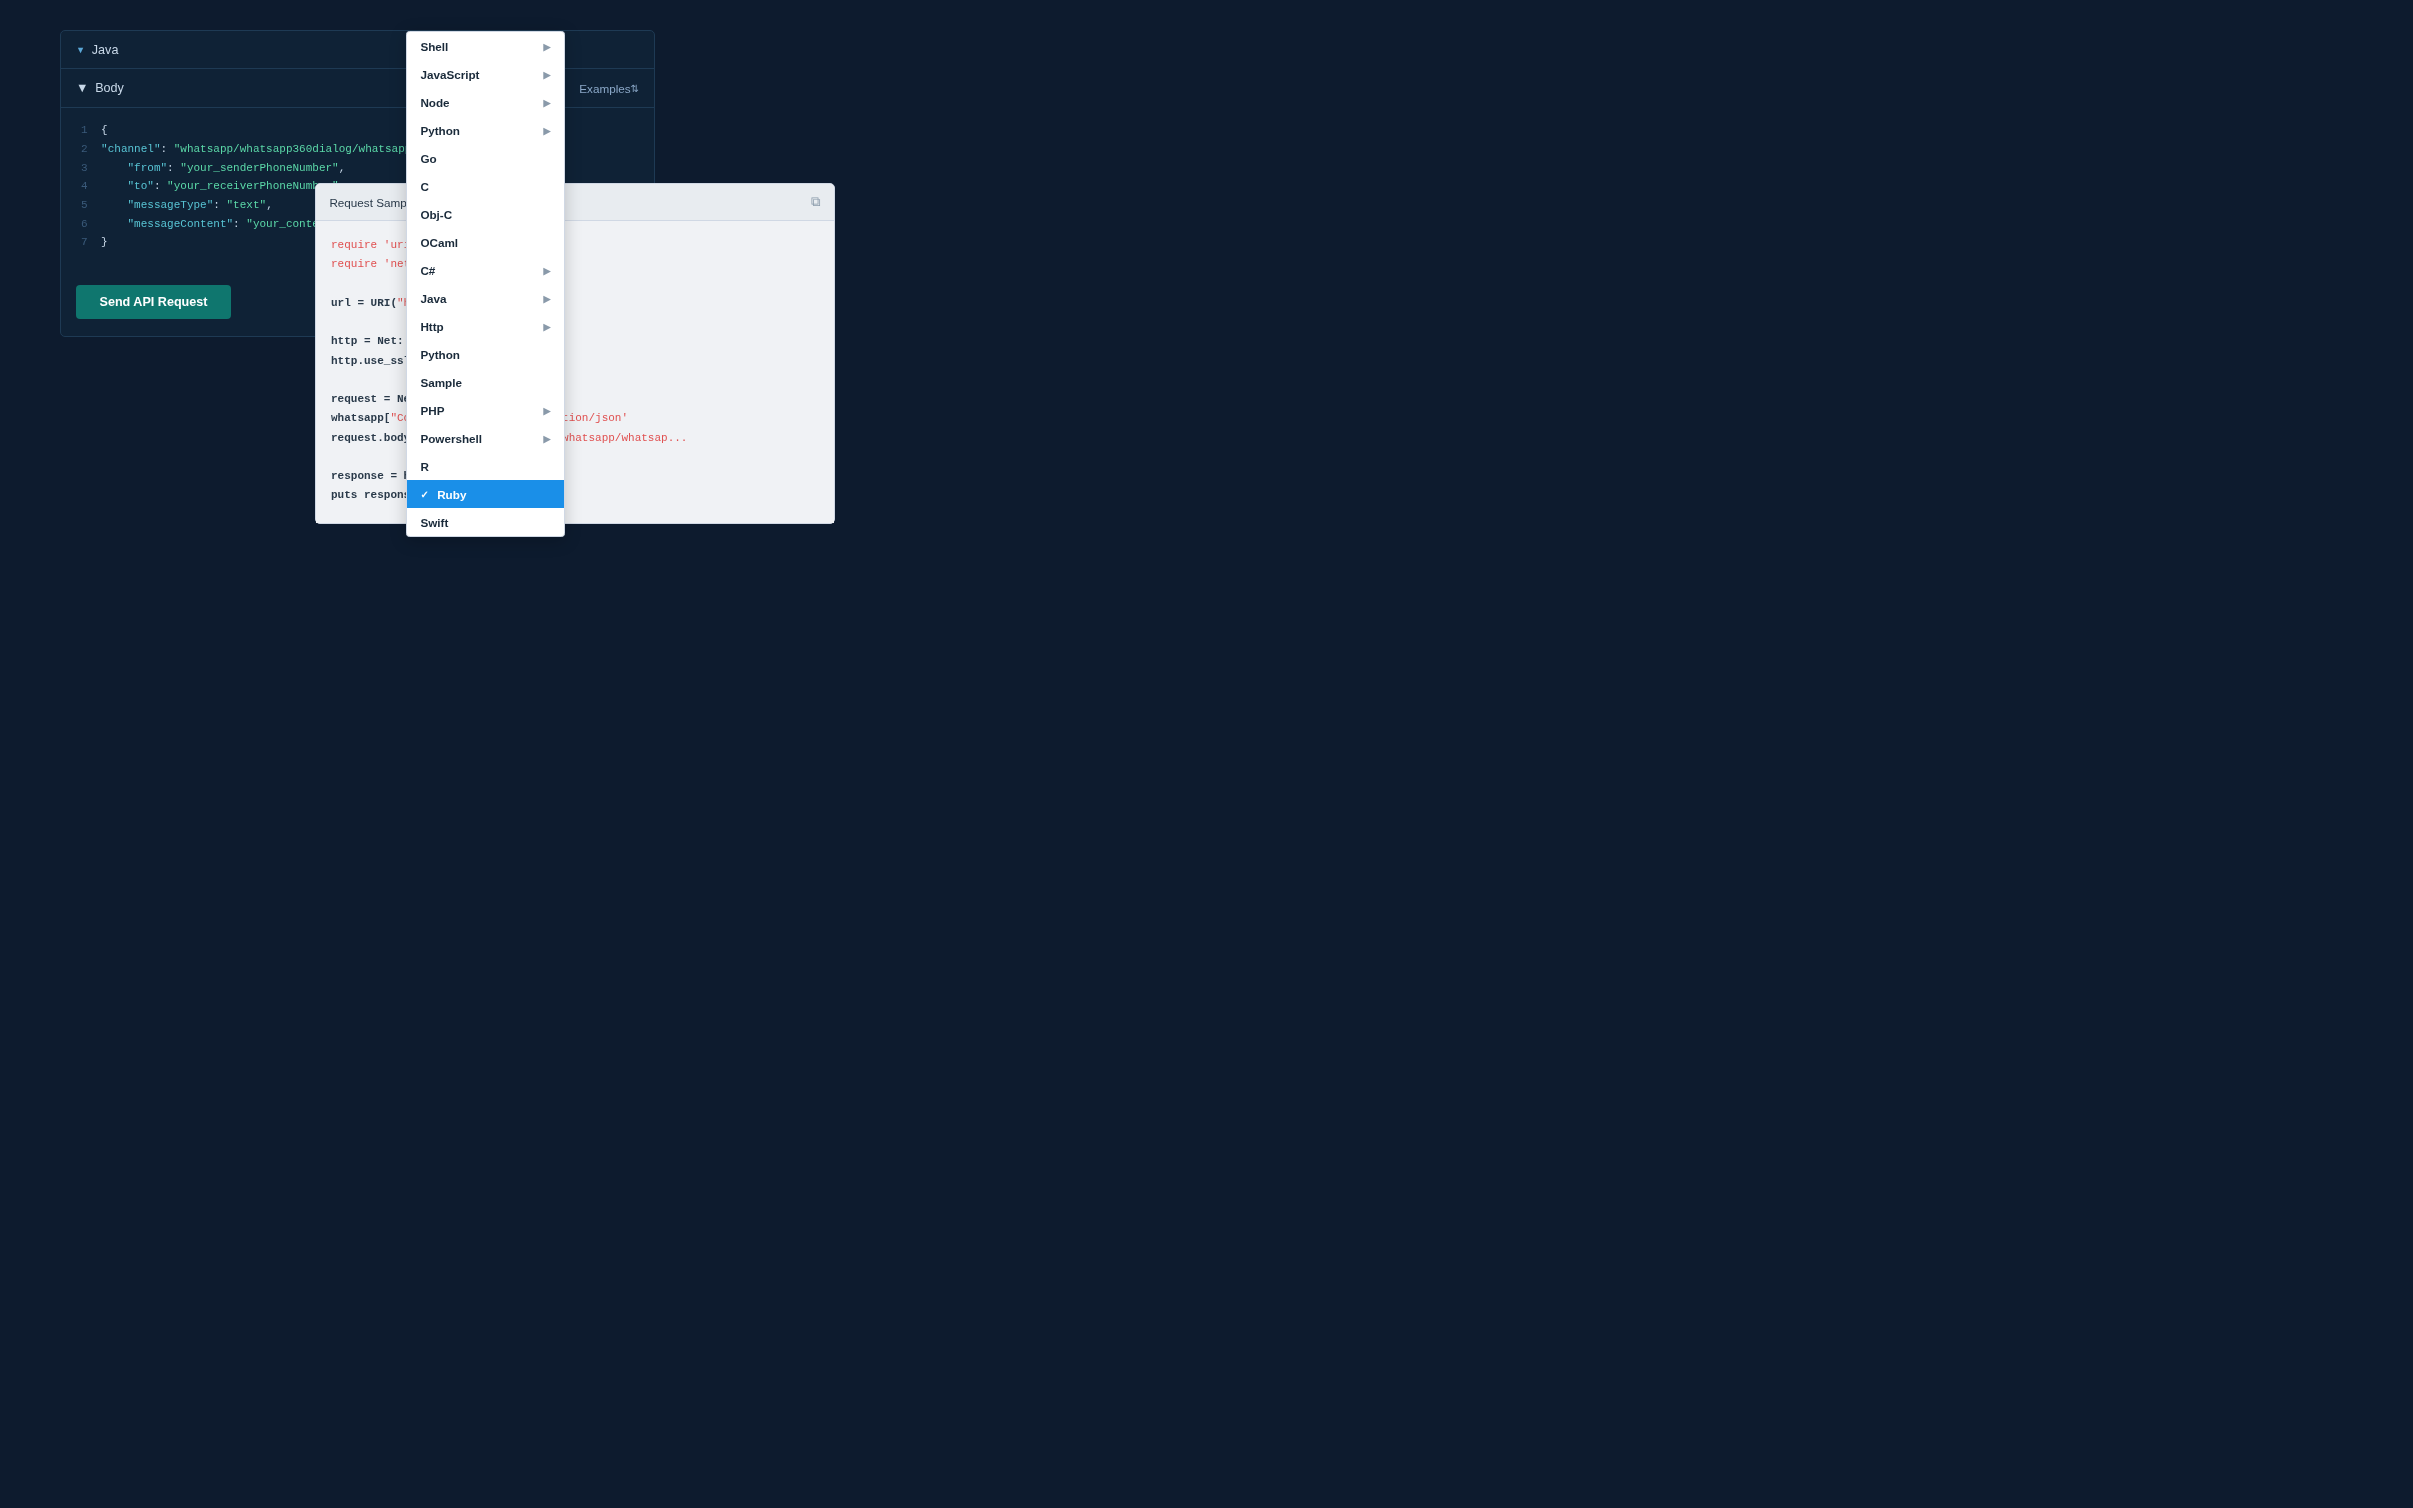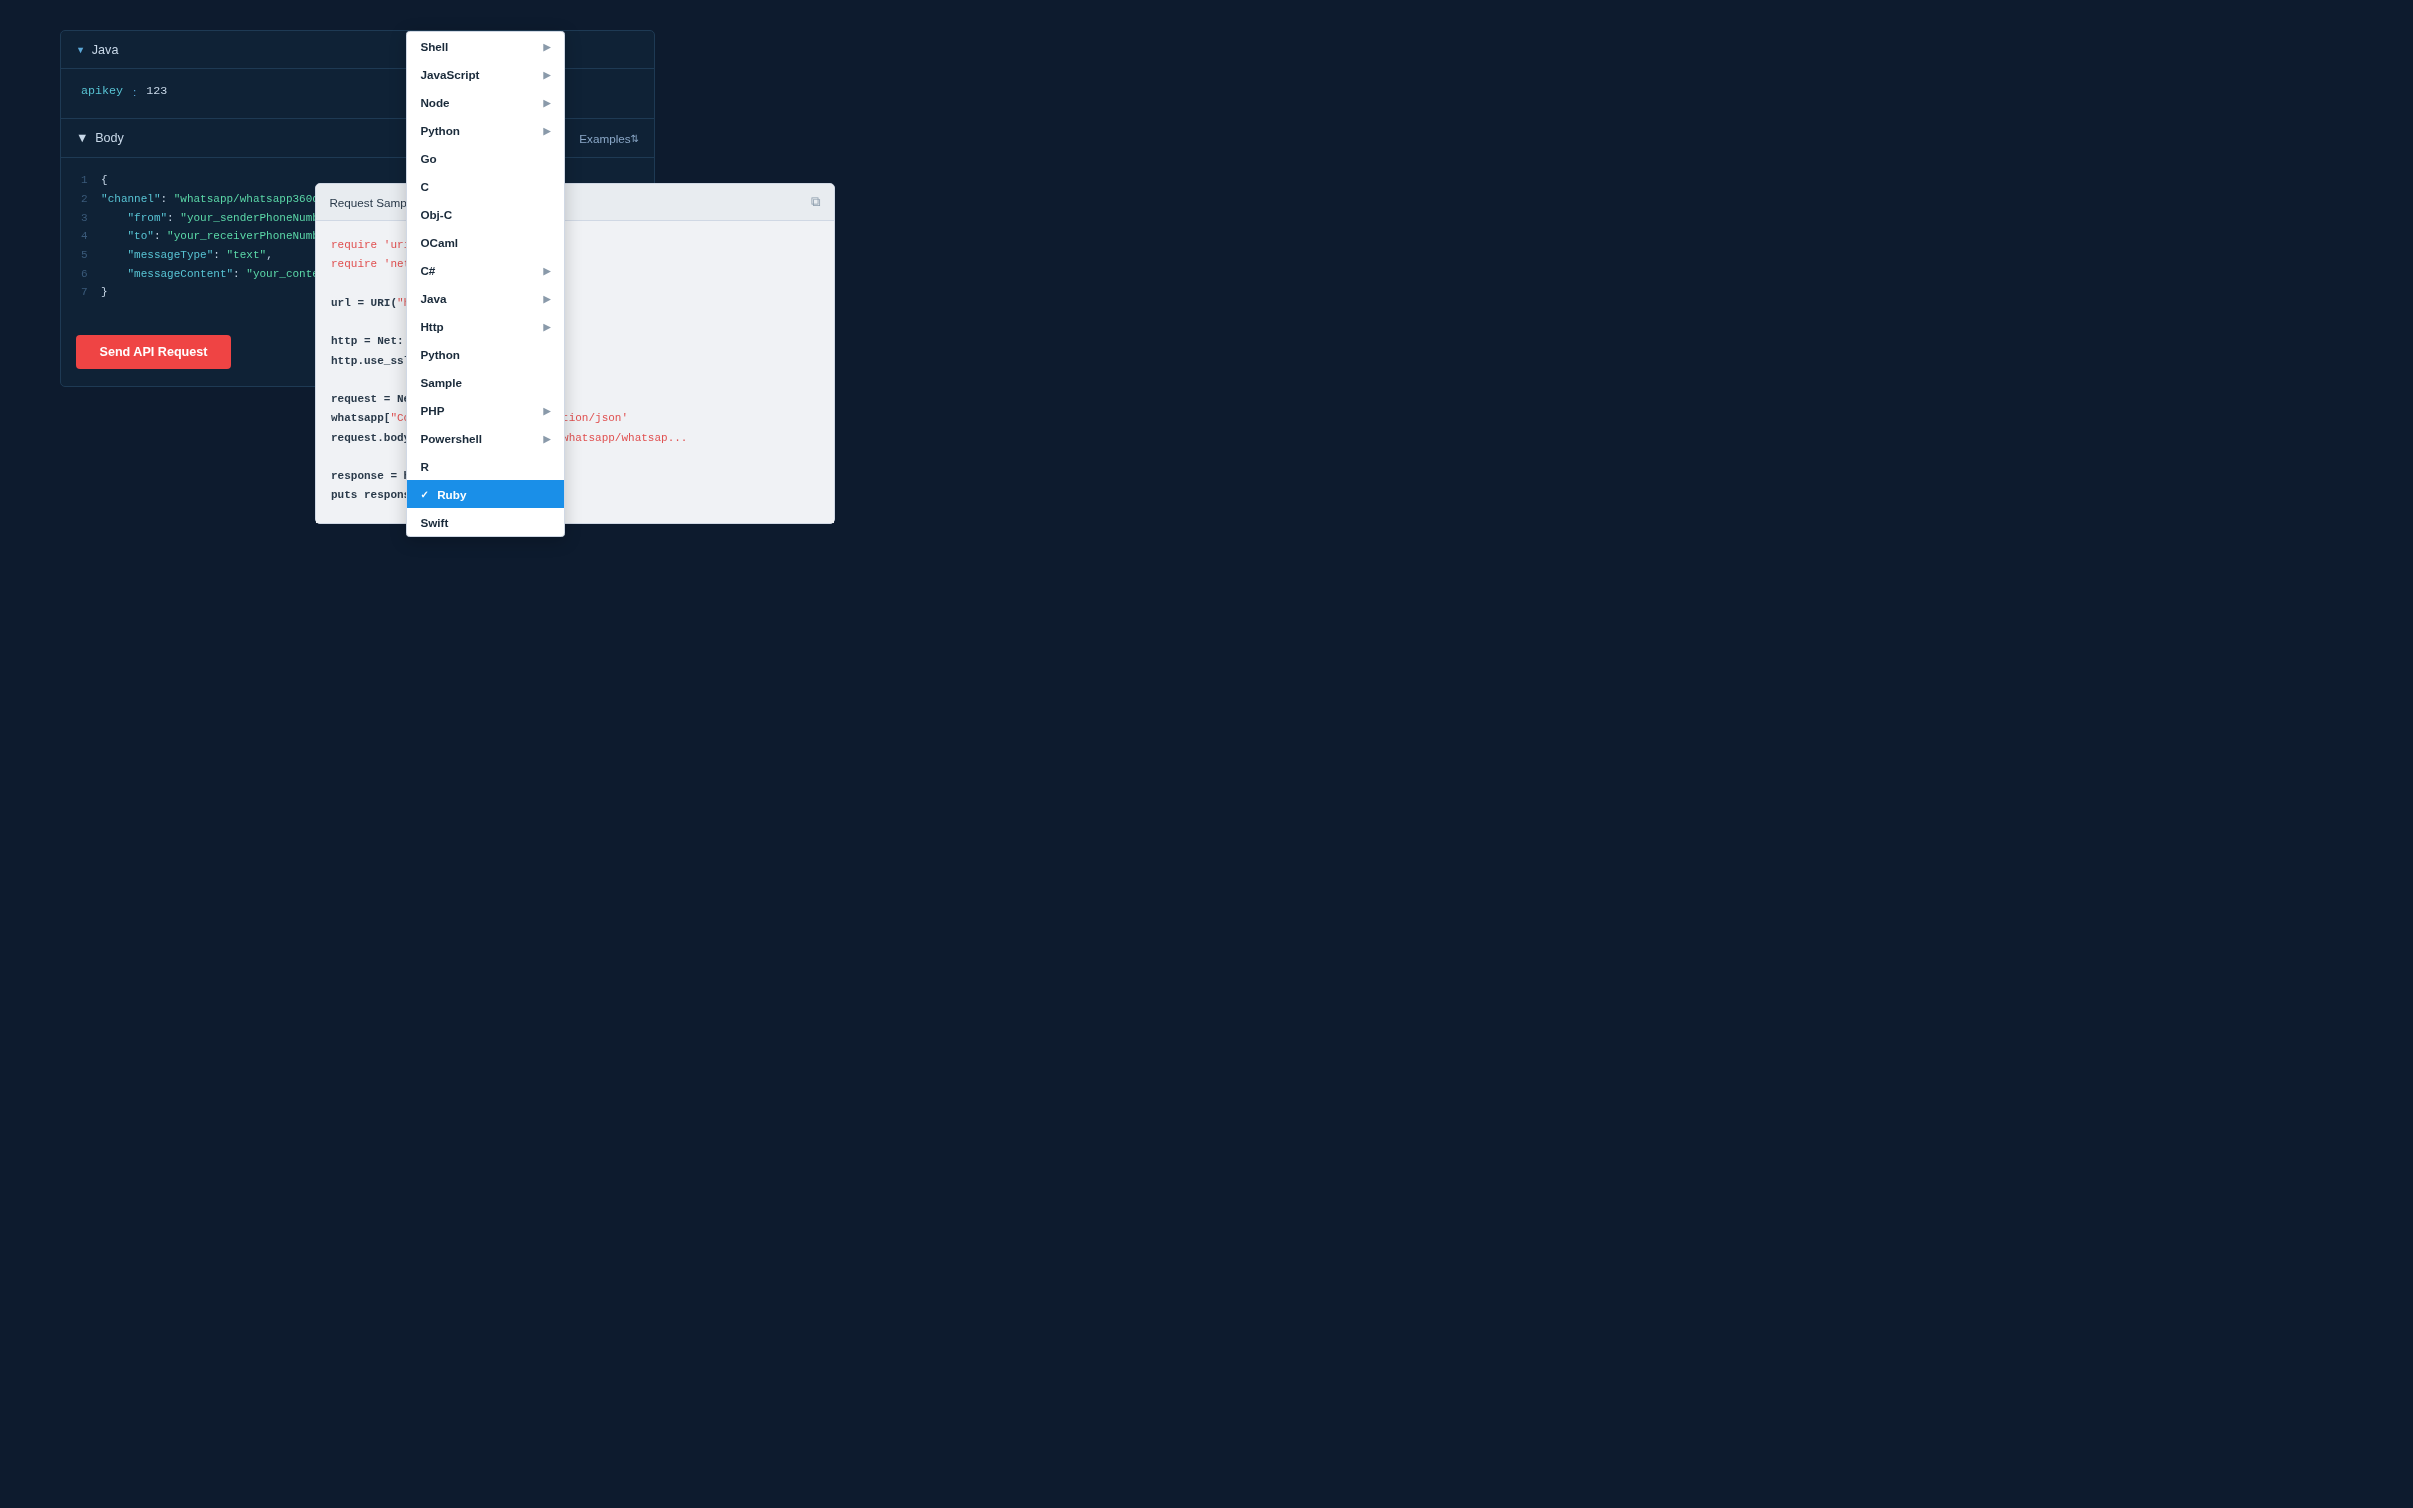--- a/index.html
+++ b/index.html
@@ -134,21 +134,21 @@
     }
 
     .code-string { color: #5bd8a8; }
     .code-key { color: #58c4d4; }
     .code-punctuation { color: #c8d8e8; }
     .code-brace { color: #c8d8e8; }
 
     .send-btn {
       margin: 13.4px 15px 17px;
       padding: 10px 23.5px;
-      background: #ef4444;
+      background: #0f766e;
       color: white;
       border: none;
       border-radius: 4px;
       font-size: 12.6px;
       font-weight: 600;
       cursor: pointer;
       text-align: right;
     }
 
     
@@ -248,27 +248,20 @@
   </style>
 </head>
 <body>
 
 <div class="api-panel">
 
   <div class="auth-section">
     <div class="section-header">
       <span class="arrow">▼</span>
       <span>Java</span>
-    </div>
-    <div class="auth-content">
-      <div class="auth-field">
-        <span class="auth-key">apikey</span>
-        <span class="auth-separator">:</span>
-        <span class="auth-value">123</span>
-      </div>
     </div>
   </div>
 
   <div class="body-section">
     <div class="body-header">
       <div class="body-header-left">
         <span class="arrow">▼</span>
         <span>Body</span>
       </div>
       <div class="examples-btn">

